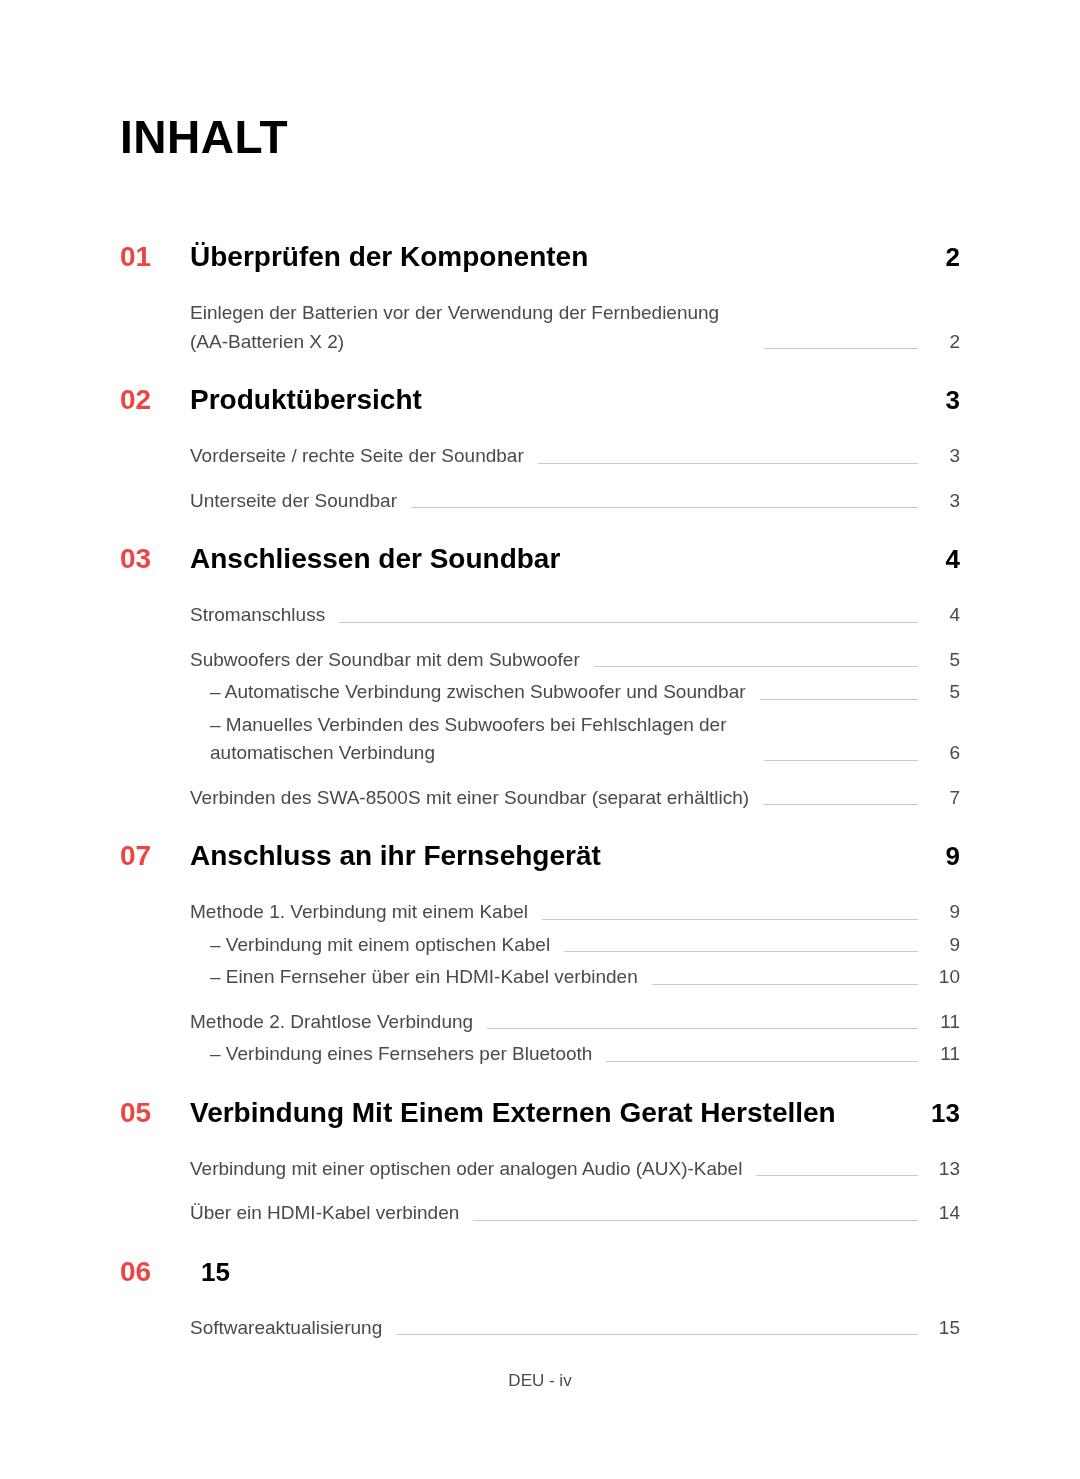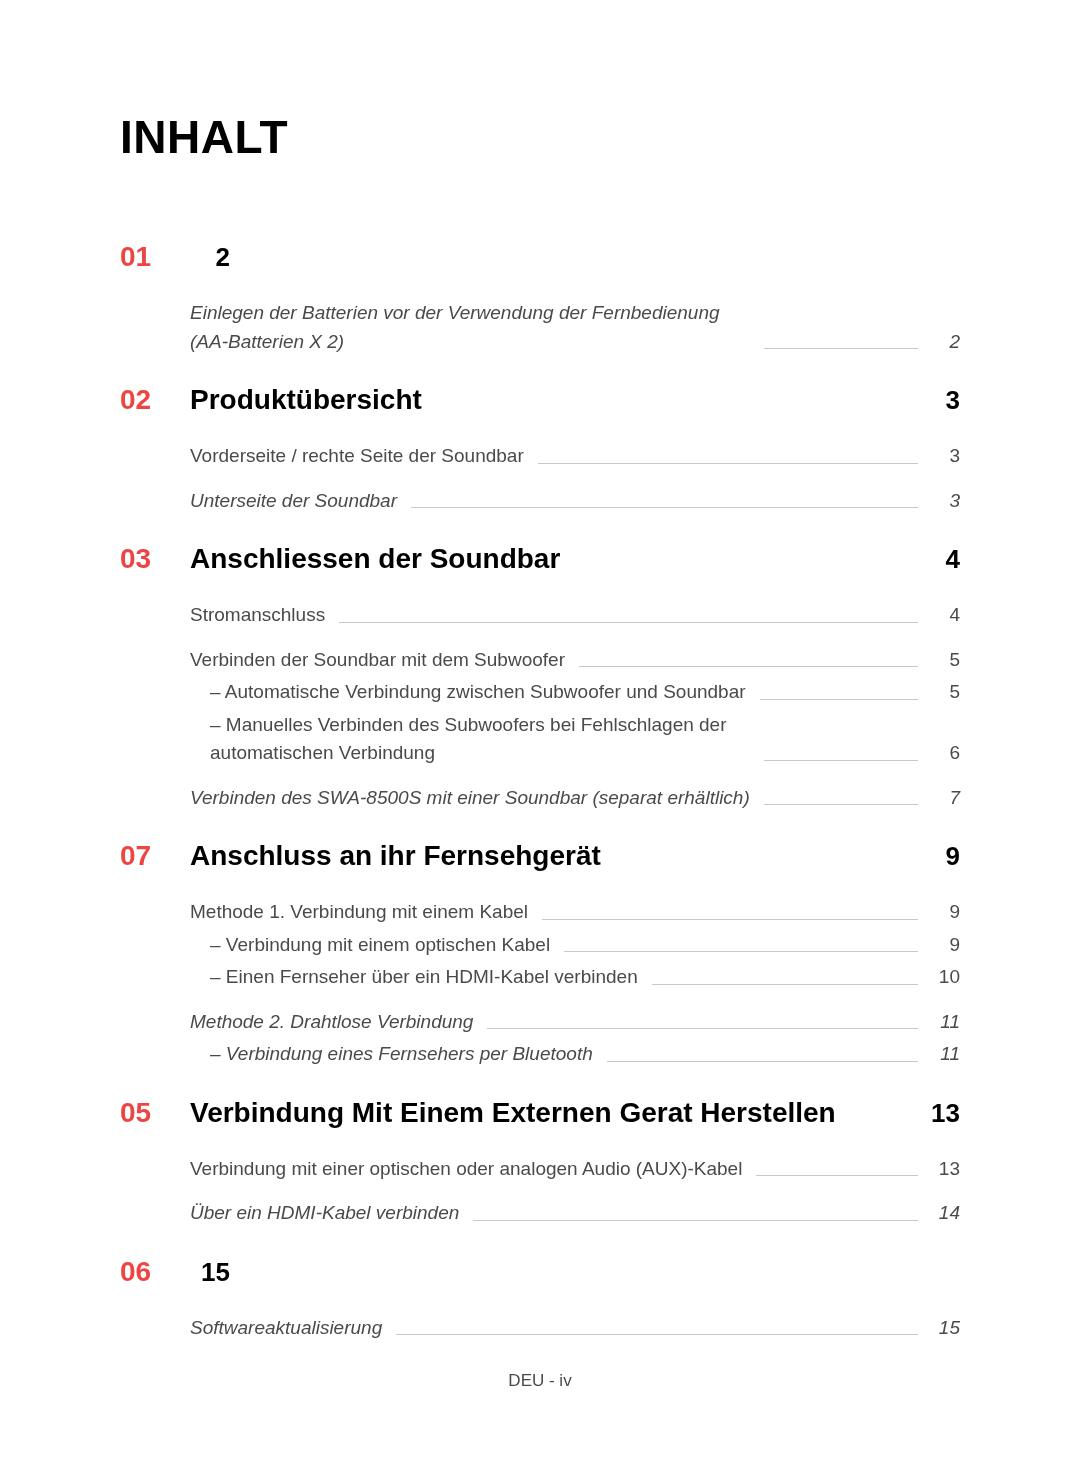--- a/index.html
+++ b/index.html
@@ -81,40 +81,41 @@
     font-size: 19px;
   }
   .entry.sub .entry-text {
     padding-left: 20px;
   }
   .entry.sub .entry-text::before {
     content: "–  ";
     color: #4a4a4a;
   }
   .entry-group { margin-bottom: 16px; }
-  .entry-group:last-child { margin-bottom: 0; font-style: italic; }
+  .entry-group:last-child { margin-bottom: 0; }
   .footer {
     position: absolute;
     bottom: 88px;
     left: 0;
     width: 100%;
     text-align: center;
     font-size: 17px;
     color: #4a4a4a;
   }
 </style>
 </head>
 <body>
 
 <div class="page">
   <h1 class="title">INHALT</h1>
   <div id="sections">
       <div class="section">
         <div class="section-head">
           <div class="sec-num">01</div>
+          <div class="sec-title">Überprüfen der Komponenten</div>
           <div class="sec-page">2</div>
         </div>
         <div class="entries">
           <div class="entry-group">
             <div class="entry">
               <div class="entry-text">Einlegen der Batterien vor der Verwendung der Fernbedienung (AA-Batterien X 2)</div>
               <div class="entry-leader"></div>
               <div class="entry-page">2</div>
             </div>
           </div>
@@ -152,21 +153,21 @@
         <div class="entries">
           <div class="entry-group">
             <div class="entry">
               <div class="entry-text">Stromanschluss</div>
               <div class="entry-leader"></div>
               <div class="entry-page">4</div>
             </div>
           </div>
           <div class="entry-group">
             <div class="entry">
-              <div class="entry-text">Verbinden der Soundbar mit dem Subwoofer</div>
+              <div class="entry-text">Subwoofers der Soundbar mit dem Subwoofer</div>
               <div class="entry-leader"></div>
               <div class="entry-page">5</div>
             </div>
             <div class="entry sub">
               <div class="entry-text">Automatische Verbindung zwischen Subwoofer und Soundbar</div>
               <div class="entry-leader"></div>
               <div class="entry-page">5</div>
             </div>
             <div class="entry sub">
               <div class="entry-text">Manuelles Verbinden des Subwoofers bei Fehlschlagen der automatischen Verbindung</div>

